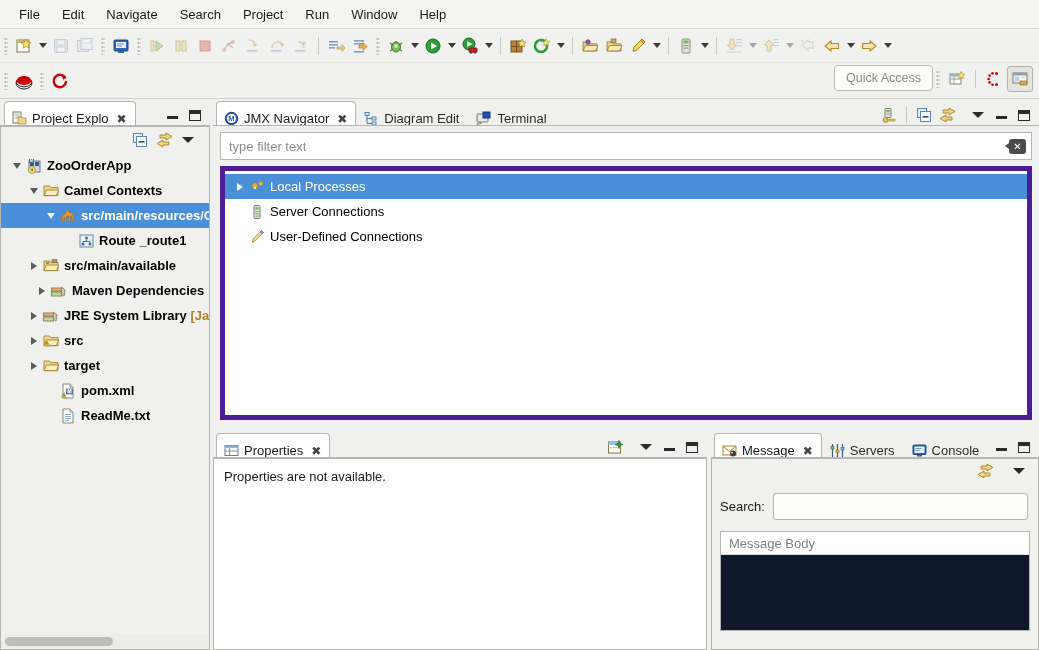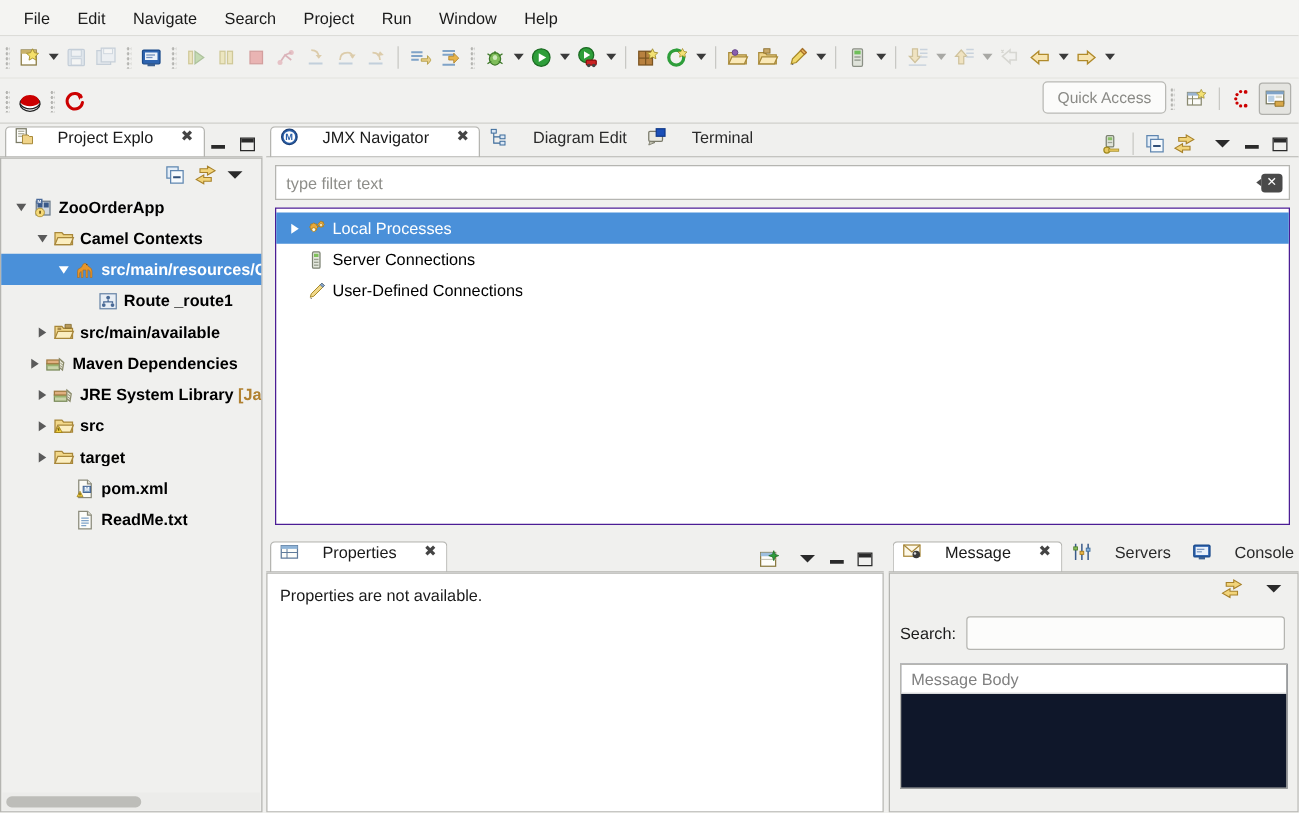--- a/index.html
+++ b/index.html
@@ -76,21 +76,21 @@
   }
   .persp-btn.active { background: #e4e4e0; border-color: #b0b0ac; }
 
   
   .panel { position: absolute; background: #f0f0ee; }
   .panel-tabs {
     display: flex; align-items: flex-end; height: 26px;
     position: relative;
   }
   .ptab {
-    display: flex; align-items: flex-start; gap: 19px;
+    display: flex; align-items: flex-end; gap: 5px;
     height: 25px; padding: 0 8px 0 7px;
     font-size: 13px; color: #1a1a1a;
     border: 1px solid transparent; border-bottom: none;
     border-radius: 4px 4px 0 0;
     white-space: nowrap;
   }
   .ptab.active {
     background: #ffffff;
     border-color: #b5b5b1;
   }
@@ -619,21 +619,21 @@
             <svg width="17" height="15" viewBox="0 0 17 15">
               <path d="M1 3 h5.5 l1.3 1.6H15v8H1z" fill="#f2d88a" stroke="#a8873a"></path>
               <path d="M1 12.6 L3.3 7h12.4l-2.3 5.6z" fill="#fbeec0" stroke="#a8873a"></path>
               <path d="M9 1.5 h5 v3 h-5z" fill="#b89a5a" stroke="#7a6020" stroke-width=".6"></path>
               <path d="M3 4 h3 v2 h-3z" fill="#a88a4a"></path>
             </svg>
           </div>
           <div class="tlabel">src/main/available</div>
         </div>
 
-        <div class="trow" style="padding-left:19px;">
+        <div class="trow" style="padding-left:33px;">
           <div class="twist closed"></div>
           <div class="ticon">
             <svg width="18" height="16" viewBox="0 0 18 16">
               <rect x="1.5" y="8" width="10" height="5" fill="#c8d4a8" stroke="#7a8a5a"></rect>
               <rect x="1.5" y="8" width="10" height="2" fill="#9ab470"></rect>
               <rect x="1.5" y="5" width="10" height="3" fill="#e0b080" stroke="#a07a40"></rect>
               <path d="M11.5 4 l3.5 3 -1 6 -2.5-2z" fill="#e8e8d8" stroke="#8a8a6a"></path>
               <path d="M12.5 5.5 l2 1.5 M12.3 7.5 l2 1.5 M12.1 9.5 l2 1.5" stroke="#8a8a6a" stroke-width=".7"></path>
             </svg>
           </div>
@@ -783,21 +783,21 @@
       </div>
       <div class="tab-strip-line"></div>
     </div>
 
     <div class="panel-body" style="top:26px; background:#f0f0ee; border:none;">
       <div class="filterbox">
         <input type="text" placeholder="type filter text" style="">
         <div class="clearbtn">✕</div>
       </div>
 
-      <div style="position:absolute; left:7px; right:7px; top:40px; bottom:10px; background:#fff; border:1px solid #4c1d95;">
+      <div style="position:absolute; left:7px; right:7px; top:40px; bottom:10px; background:#fff; border:5px solid #4c1d95;">
         <div class="tree" style="padding-top:3px;">
           <div class="trow sel" style="padding-left:7px;">
             <div class="twist closed"></div>
             <div class="ticon">
               <svg width="18" height="16" viewBox="0 0 18 16">
                 <g fill="#e8a83a" stroke="#a87a10" stroke-width=".6">
                   <path d="M6 4.2 l1-1 1 1 1.4 0 0 1.4 1 1-1 1 0 1.4-1.4 0-1 1-1-1-1.4 0 0-1.4-1-1 1-1 0-1.4z"></path>
                 </g>
                 <circle cx="7" cy="8.7" r="1.6" fill="#fff8e0" stroke="#a87a10" stroke-width=".6"></circle>
                 <g fill="#e8a83a" stroke="#a87a10" stroke-width=".6">

